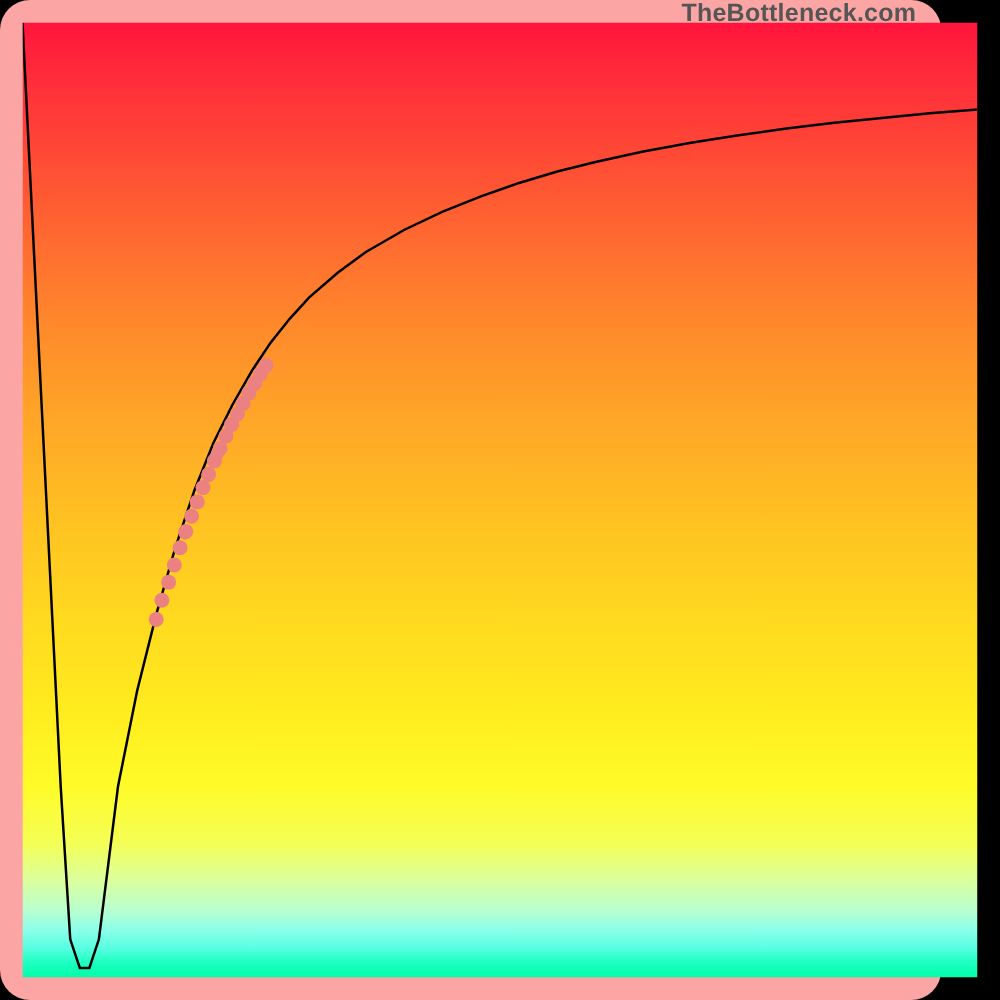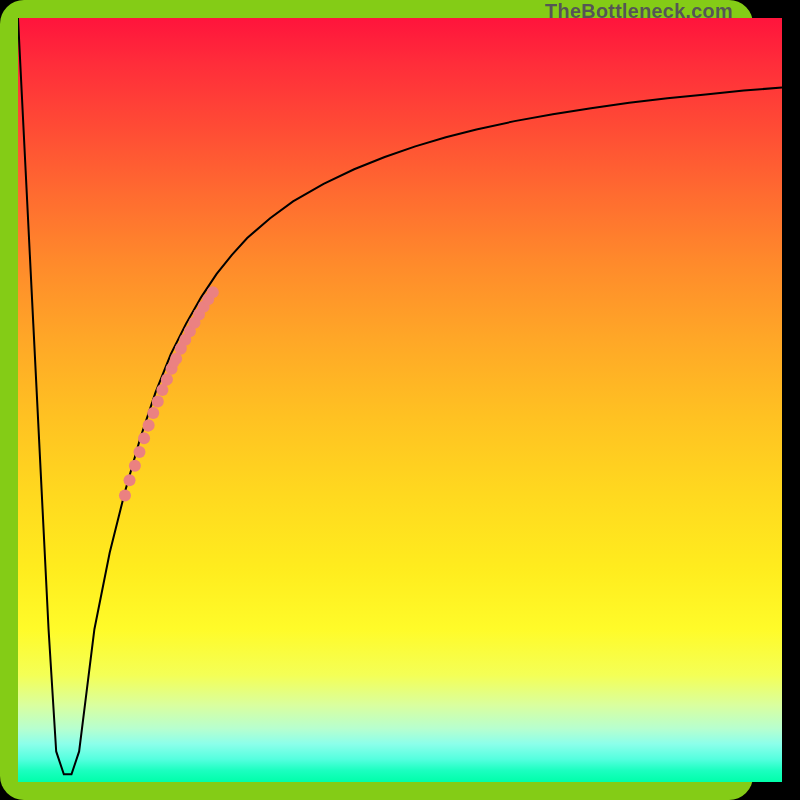--- a/index.html
+++ b/index.html
@@ -7,21 +7,21 @@
     padding: 0;
     background: #000;
     width: 800px;
     height: 800px;
     overflow: hidden;
   }
   .chart-wrapper {
     position: relative;
     width: 753px;
     height: 800px;
-    background: #84cc16;
+    background: #fca5a5;
     border-radius: 24px;
   }
   .plot-area {
     position: absolute;
     left: 18px;
     top: 18px;
     width: 764px;
     height: 764px;
     overflow: hidden;
   }

